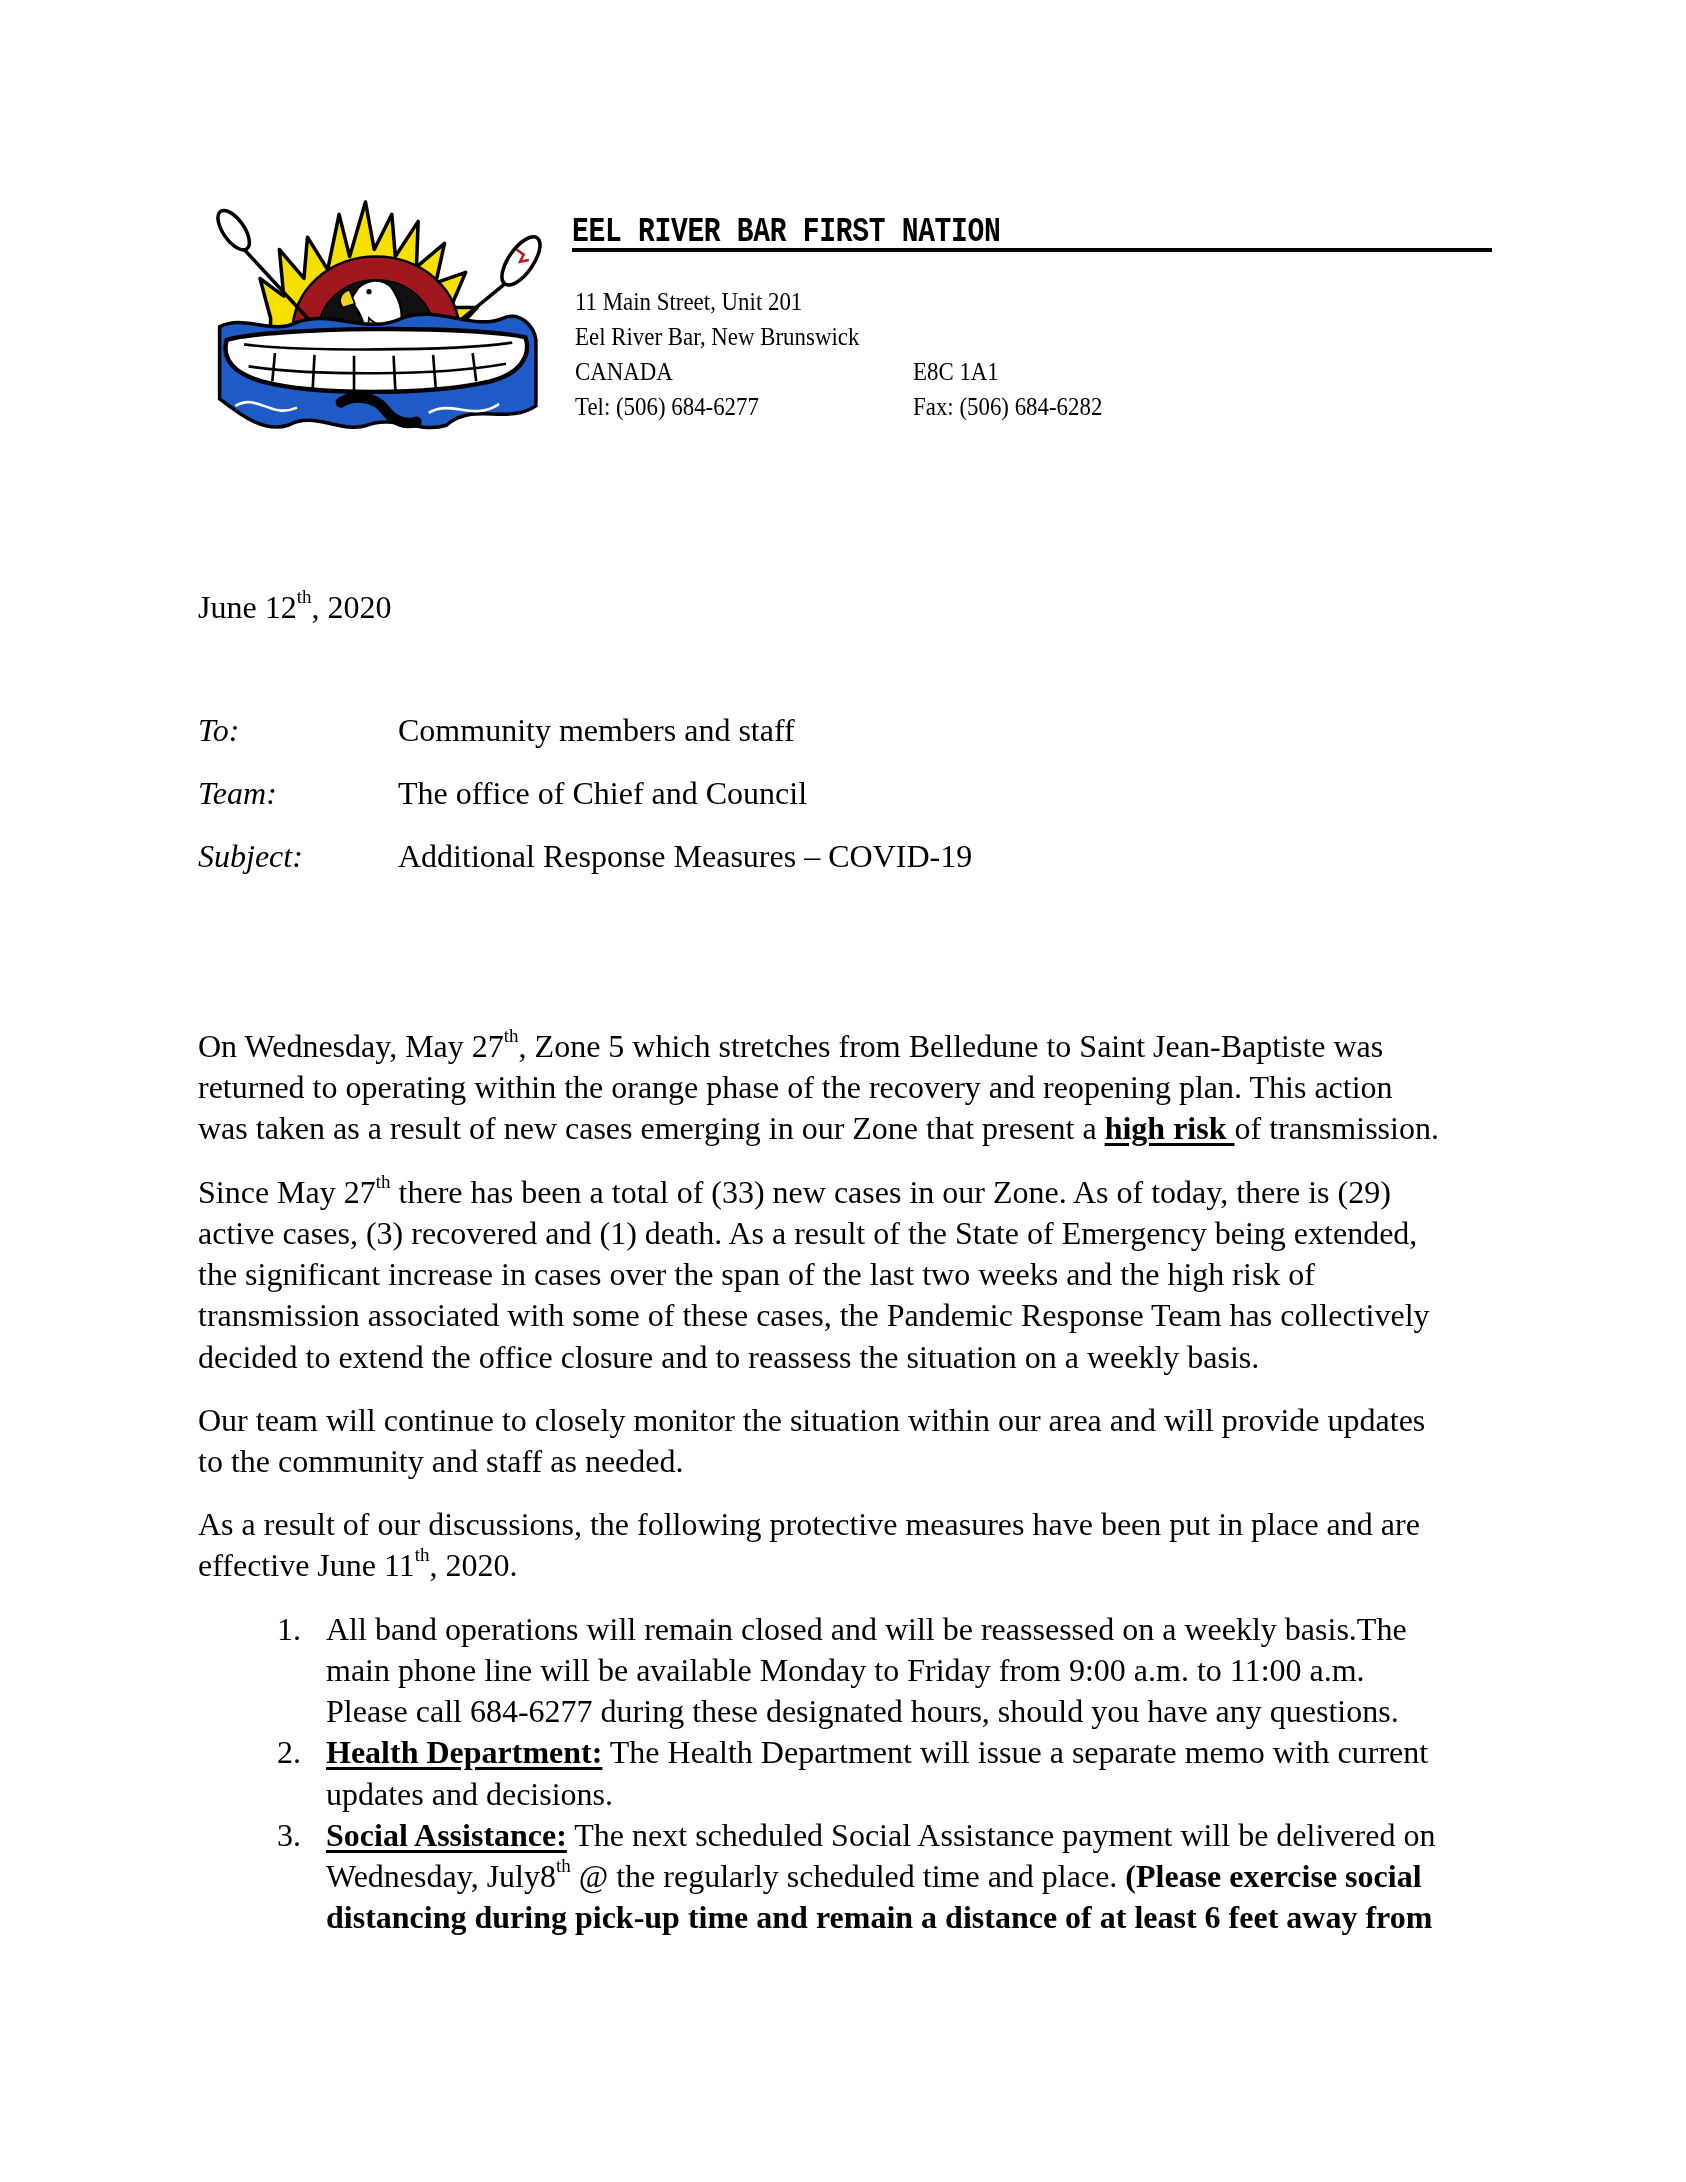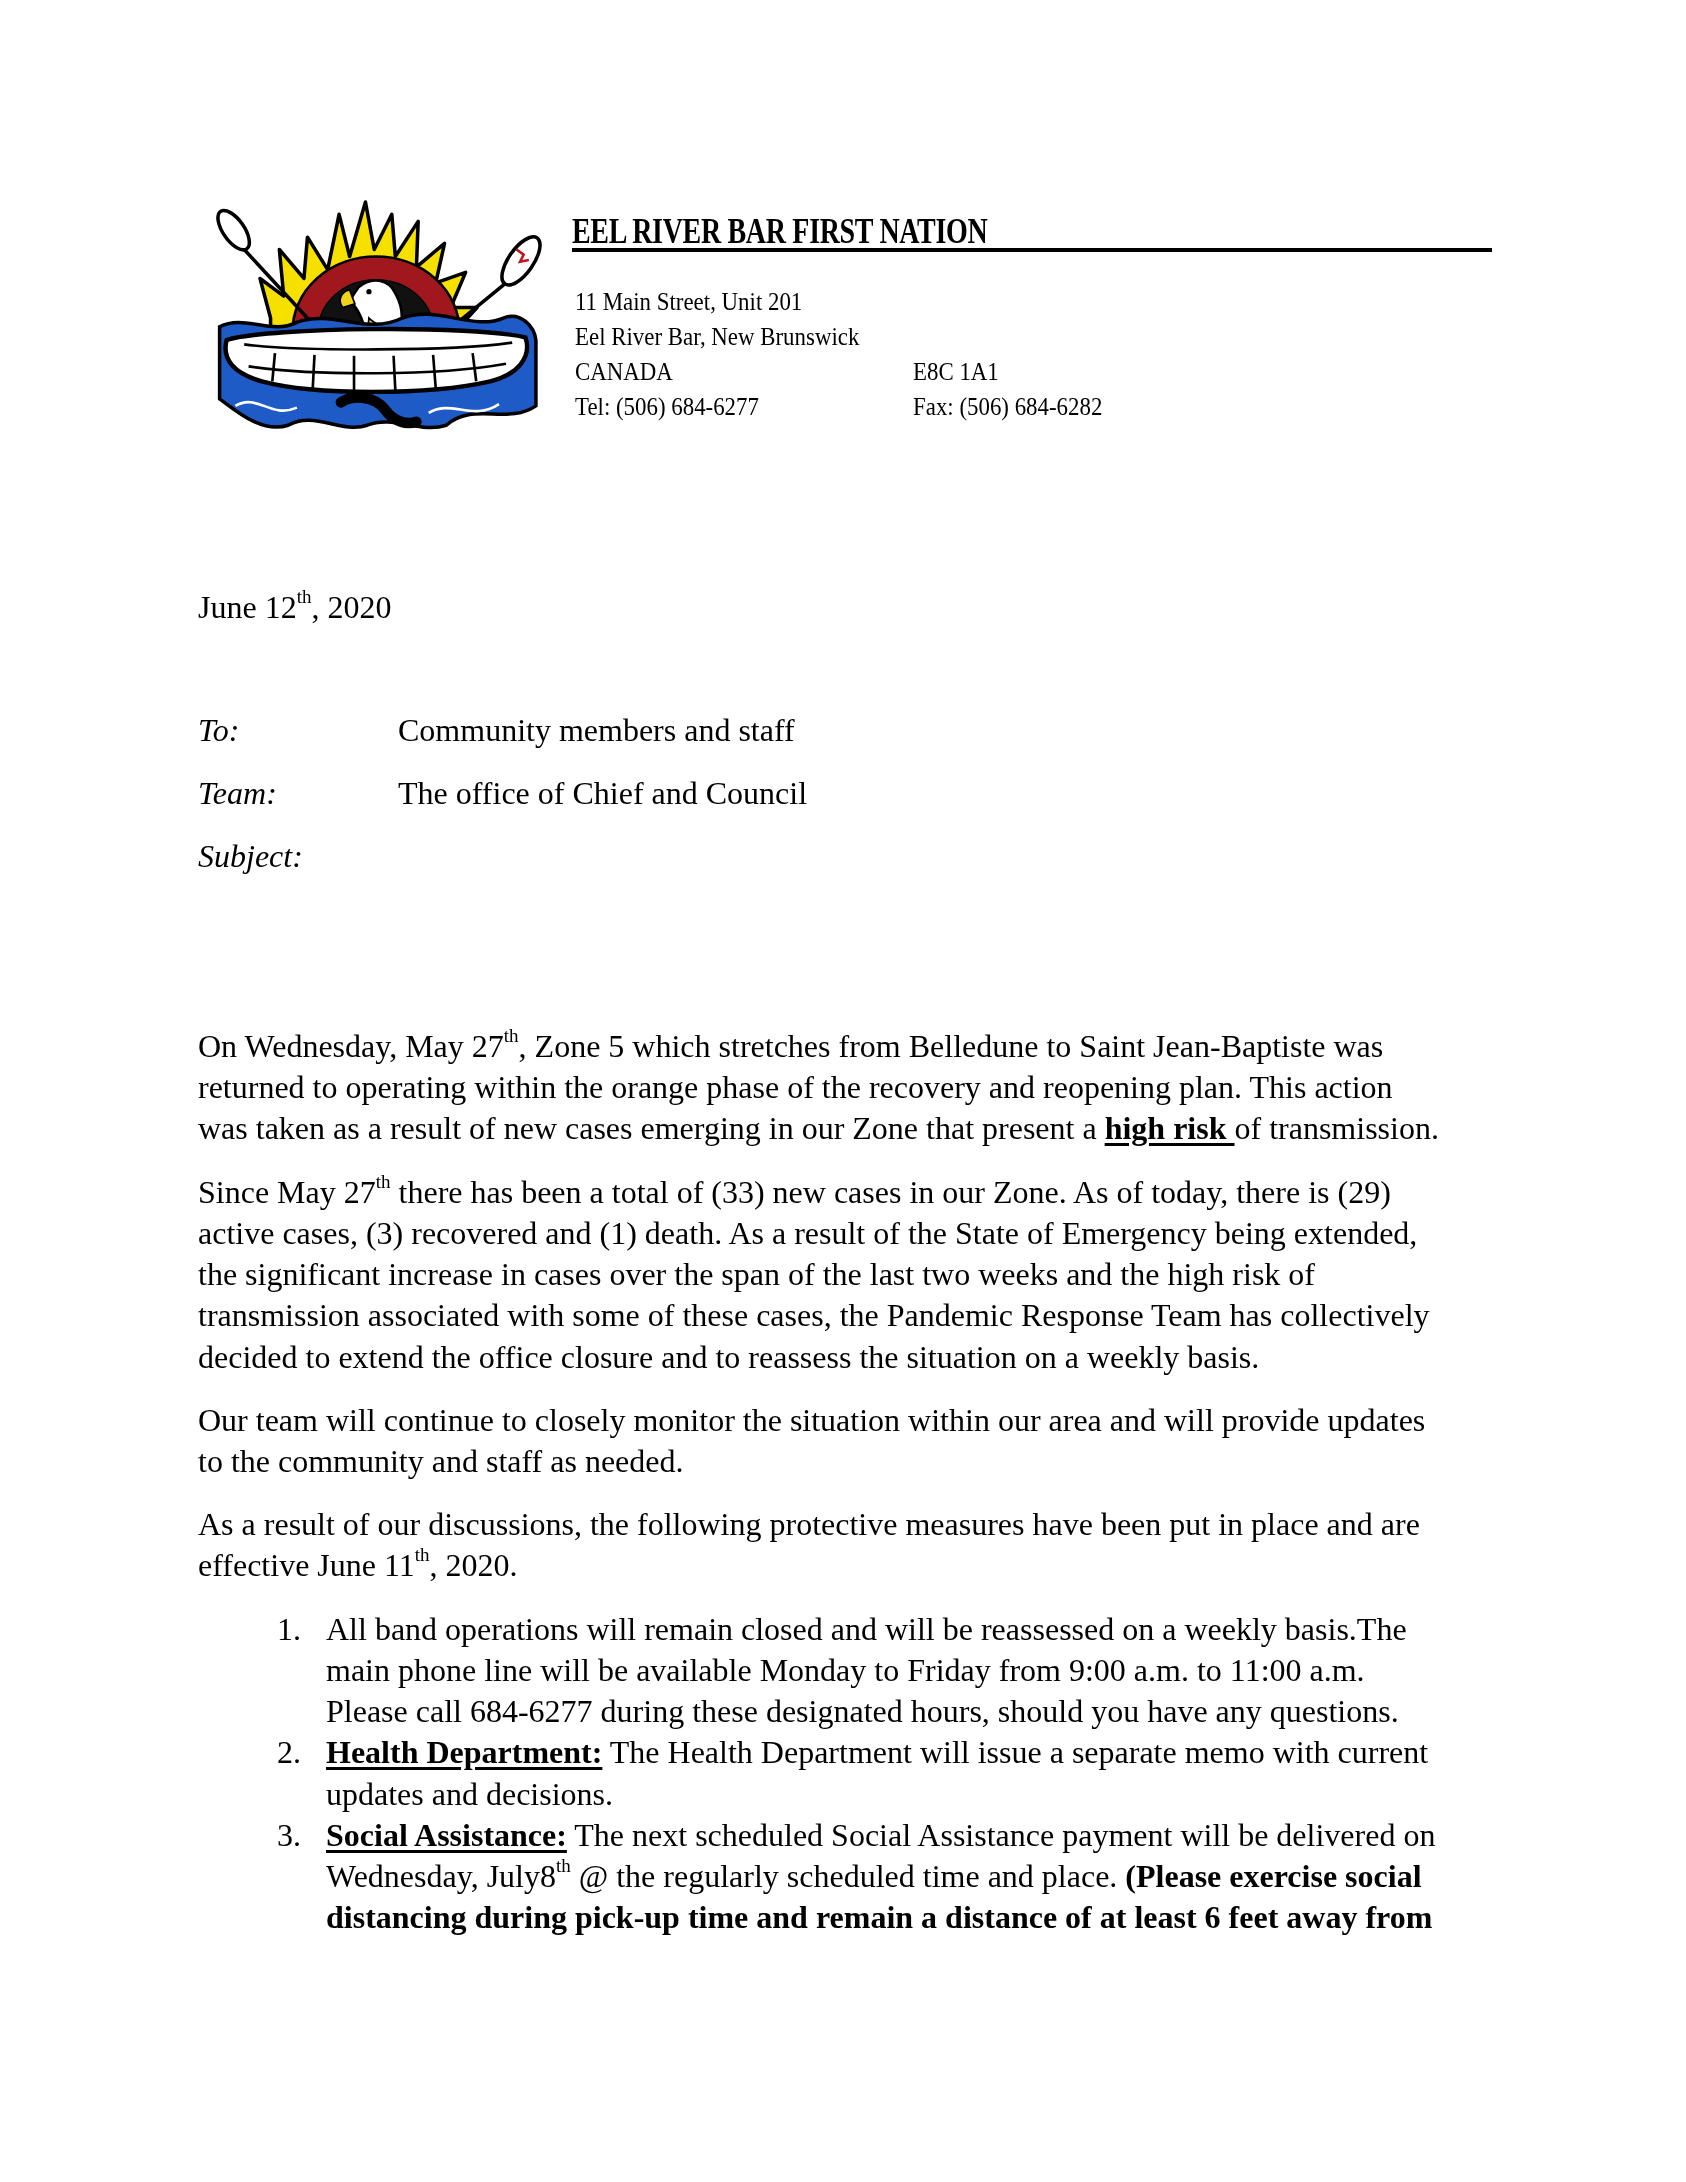--- a/index.html
+++ b/index.html
@@ -3,21 +3,21 @@
 <meta charset="utf-8">
 <style>
   html, body { margin: 0; padding: 0; background: #ffffff; }
   body { width: 1686px; height: 2182px; position: relative; overflow: hidden; }
   .page { position: absolute; left: 0; top: 0; width: 1686px; height: 2182px; background: #fff; color: #000; }
 
   
   .logo { position: absolute; left: 209px; top: 195px; width: 334px; height: 239px; }
   .org-title {
     position: absolute; left: 572px; top: 212px; width: 920px; height: 40px;
-    font-family: Liberation Serif, serif; font-weight: bold; font-size: 35px; line-height: 40px;
+    font-family: Liberation Mono, monospace; font-weight: bold; font-size: 35px; line-height: 40px;
     border-bottom: 4.4px solid #000; box-sizing: border-box; white-space: nowrap;
   }
   .org-title span { display: inline-block; transform-origin: left top; transform: scaleX(0.8); letter-spacing: -0.4px; }
   .addr { position: absolute; left: 575px; font-family: Liberation Serif, serif; font-size: 26px; line-height: 30px; white-space: nowrap; }
   .addr span { display: inline-block; transform-origin: left top; transform: scaleX(0.88); }
   .addr .col2 { position: absolute; left: 338px; top: 0; }
 
   
   .serif { font-family: "Liberation Serif", "DejaVu Serif", serif; font-size: 32px; line-height: 35px; white-space: nowrap; position: absolute; }
   .serif sup { font-size: 19px; line-height: 0; position: relative; top: -3.5px; vertical-align: super; }
@@ -93,20 +93,21 @@
     <span class="col2">Fax: (506) 684-6282</span>
   </div>
 
   <div class="serif p" style="top:590px;"><span>June 12</span><sup>th</sup><span>, 2020</span></div>
 
   <div class="serif lbl" style="top:713px;">To:</div>
   <div class="serif val" style="top:713px;">Community members and staff</div>
   <div class="serif lbl" style="top:776px;">Team:</div>
   <div class="serif val" style="top:776px;text-align:right;">The office of Chief and Council</div>
   <div class="serif lbl" style="top:839px;">Subject:</div>
+  <div class="serif val" style="top:839px;">Additional Response Measures – COVID-19</div>
 
 
   <div>
     <div class="serif p" style="top:1029px;"><span>On Wednesday, May 27</span><sup>th</sup><span>, Zone 5 which stretches from Belledune to Saint Jean-Baptiste was</span></div>
     <div class="serif p" style="top:1070px;">returned to operating within the orange phase of the recovery and reopening plan. This action</div>
     <div class="serif p" style="top:1111px;"><span>was taken as a result of new cases emerging in our Zone that present a </span><span class="bu">high risk </span><span>of transmission.</span></div>
   </div>
 
   <div>
     <div class="serif p" style="top:1175px;"><span>Since May 27</span><sup>th</sup><span> there has been a total of (33) new cases in our Zone. As of today, there is (29)</span></div>

